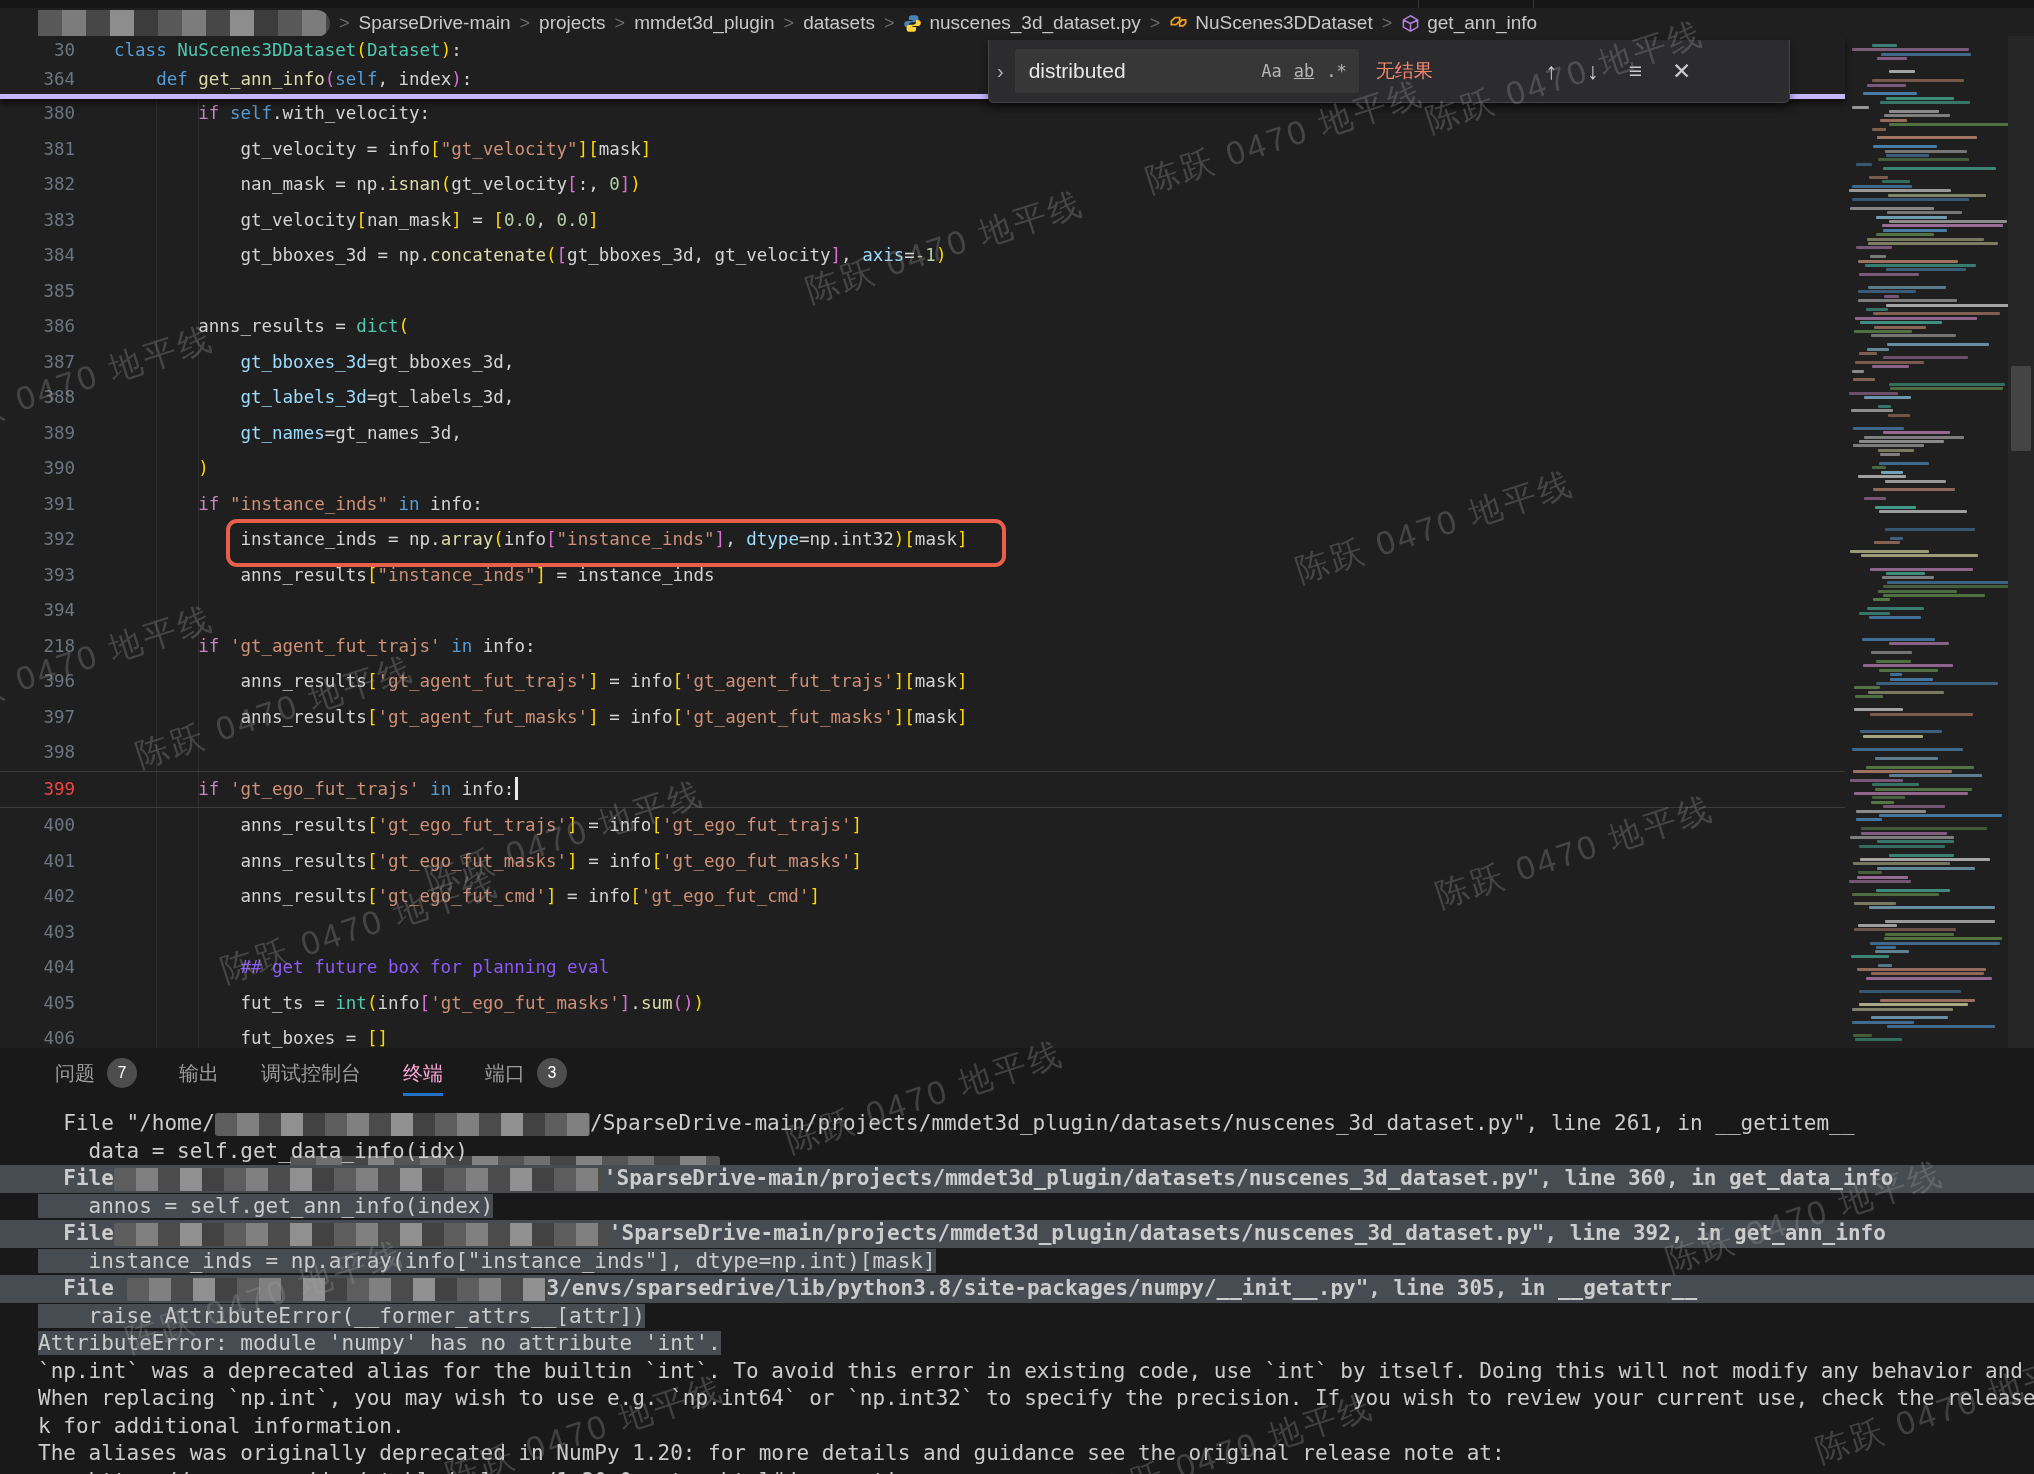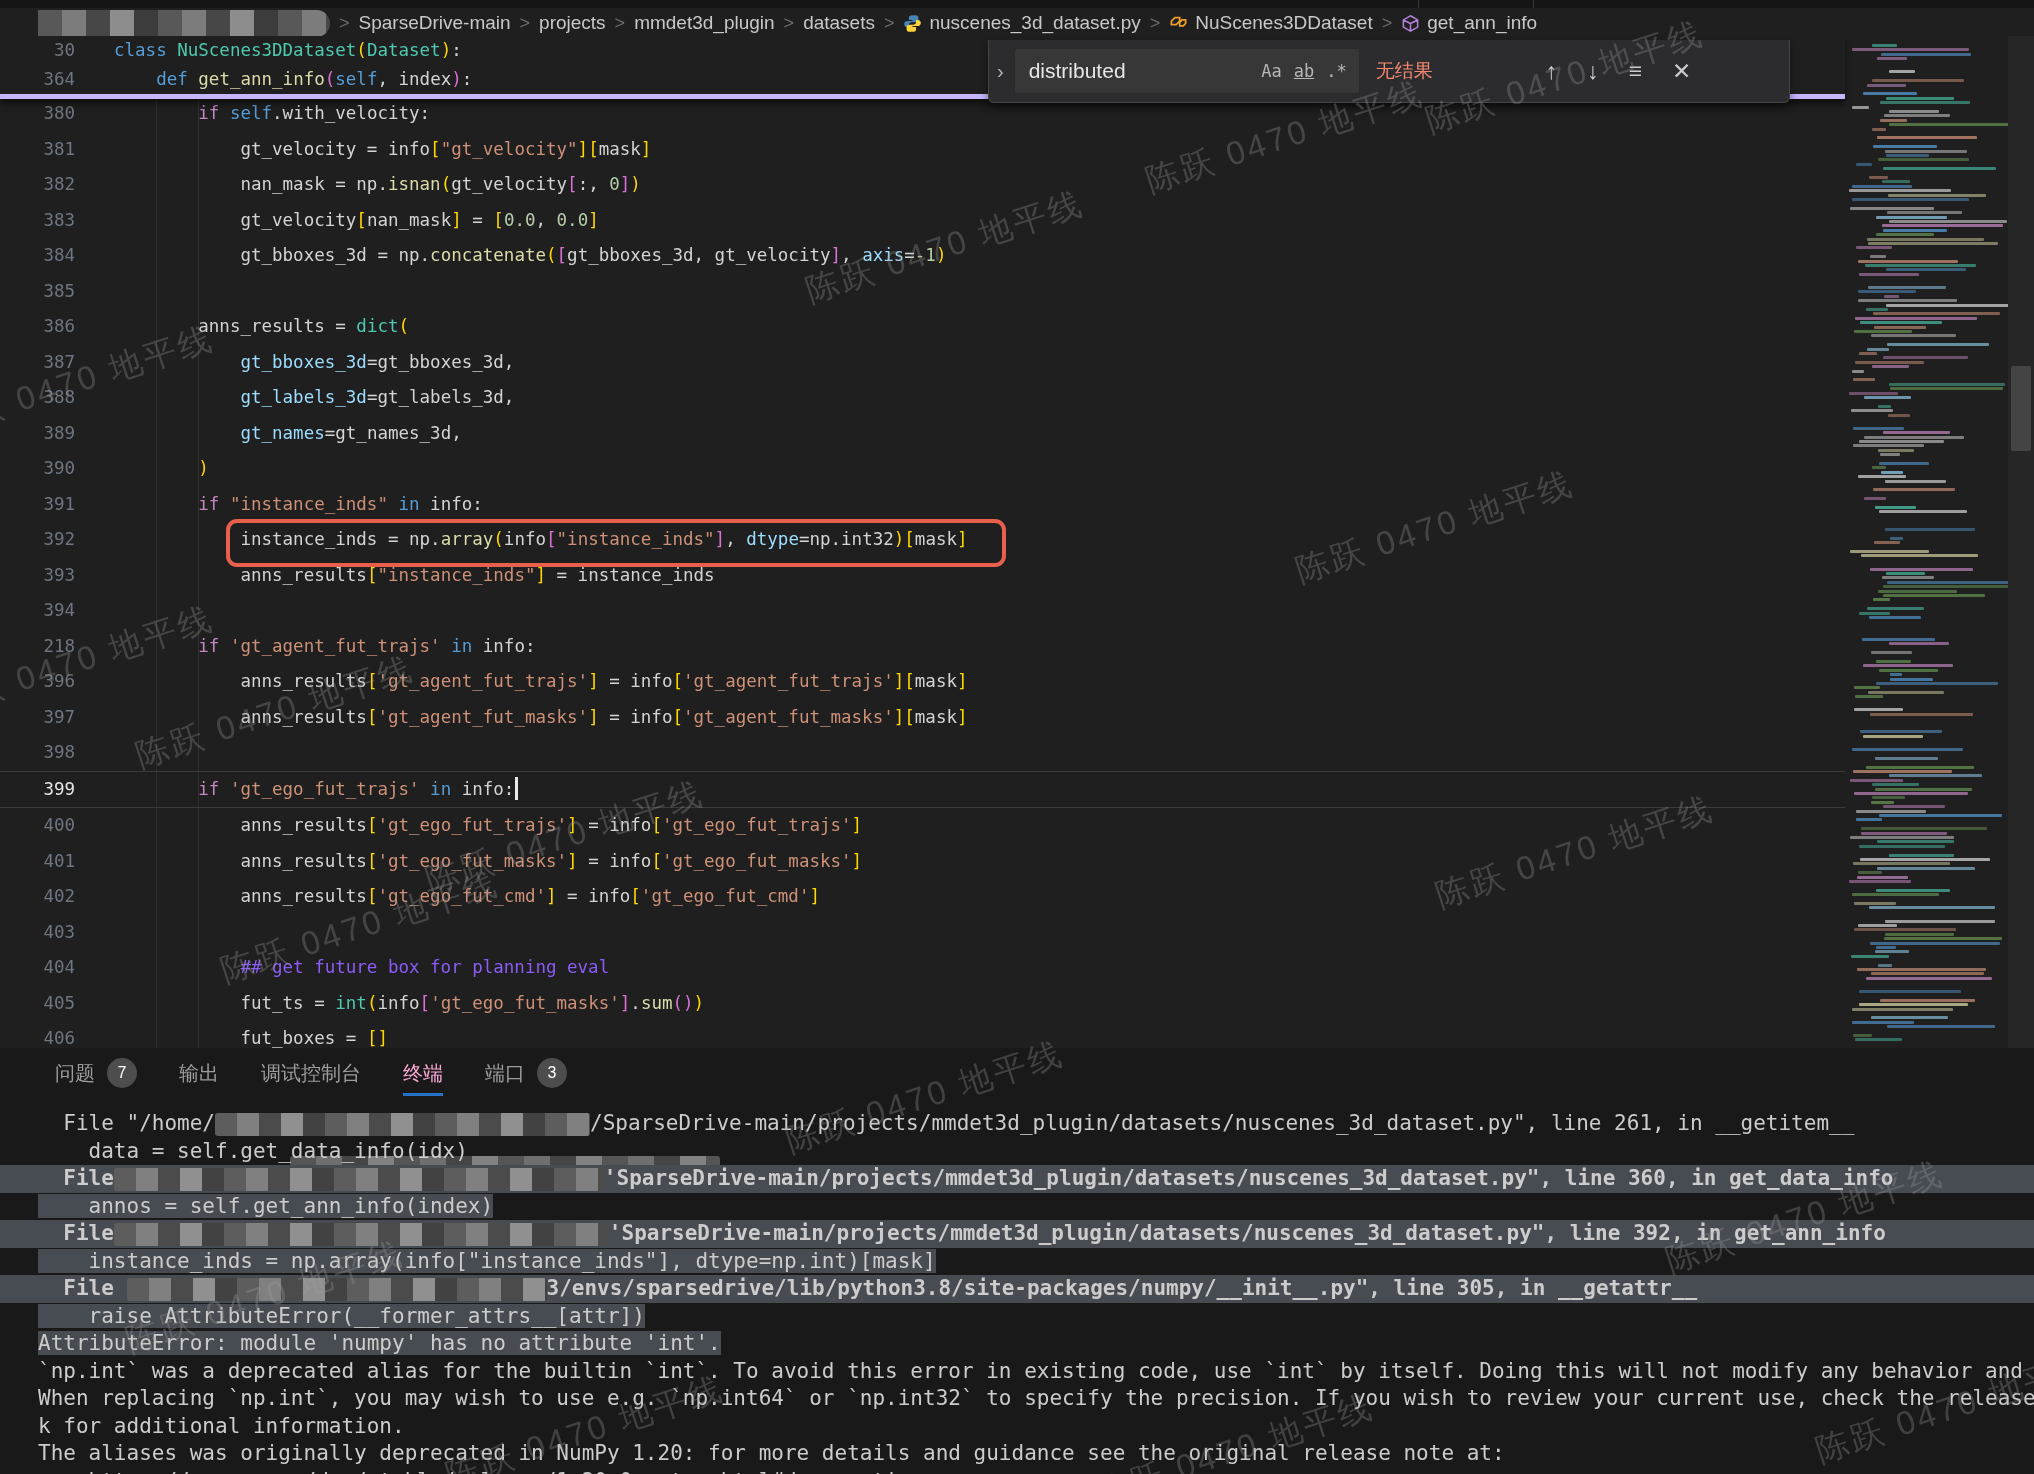--- a/index.html
+++ b/index.html
@@ -19,21 +19,21 @@
   #editor{position:absolute;left:0;top:36px;width:2034px;height:1012px;background:#1f1f1f;overflow:hidden;
       font-family:"DejaVu Sans Mono",monospace;font-size:17.5px;}
   #sticky{position:absolute;left:0;top:0;width:1845px;background:#1f1f1f;z-index:5;
       box-shadow:0 5px 6px rgba(0,0,0,.5);border-bottom:5px solid #c4b5fd;}
   .srow{height:29px;line-height:29px;display:flex;white-space:pre;}
   #code-lines{position:absolute;left:0;top:60px;width:1845px;}
   .crow{height:35.5px;line-height:35.5px;display:flex;white-space:pre;position:relative;}
   .lnum{width:75px;text-align:right;color:#6e7681;flex:0 0 75px;user-select:none;}
   .ltext{padding-left:39px;white-space:pre;}
   .crow.current{border-top:1px solid #3c3c3c;border-bottom:1px solid #3c3c3c;}
-  .crow.current .lnum{color:#e5e5e5;}
+  .crow.current .lnum{color:#ef4444;}
   .hl-box{position:absolute;left:226px;top:-3px;width:772px;height:40px;
       border:4px solid #e8604c;border-radius:11px;pointer-events:none;}
   .cursor{display:inline-block;width:3px;height:23px;background:#eaeaea;vertical-align:-5px;margin-left:1px;}
   .guide{position:absolute;width:1px;background:#2e2e2e;top:62px;bottom:0;}
   
   .tk-d{color:#d4d4d4}.tk-kw{color:#c586c0}.tk-kb{color:#569cd6}.tk-ty{color:#4ec9b0}
   .tk-fn{color:#dcdcaa}.tk-v{color:#9cdcfe}.tk-s{color:#ce9178}.tk-n{color:#b5cea8}
   .tk-c{color:#8b5cf6}.tk-b1{color:#ffd700}.tk-b2{color:#da70d6}
   
   #minimap{position:absolute;left:1845px;top:0;width:163px;height:1012px;background:#1f1f1f;overflow:hidden;}

